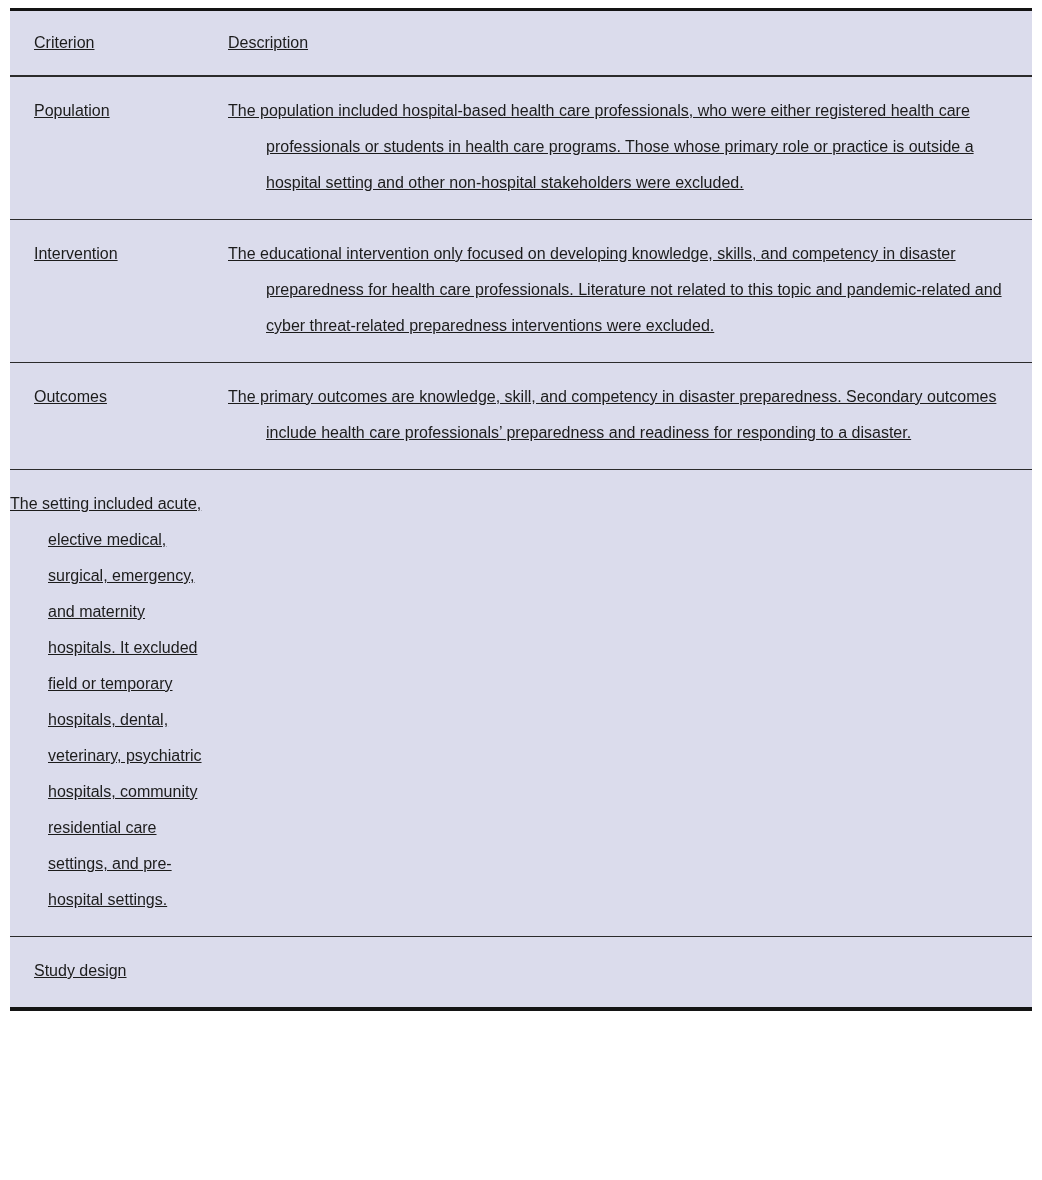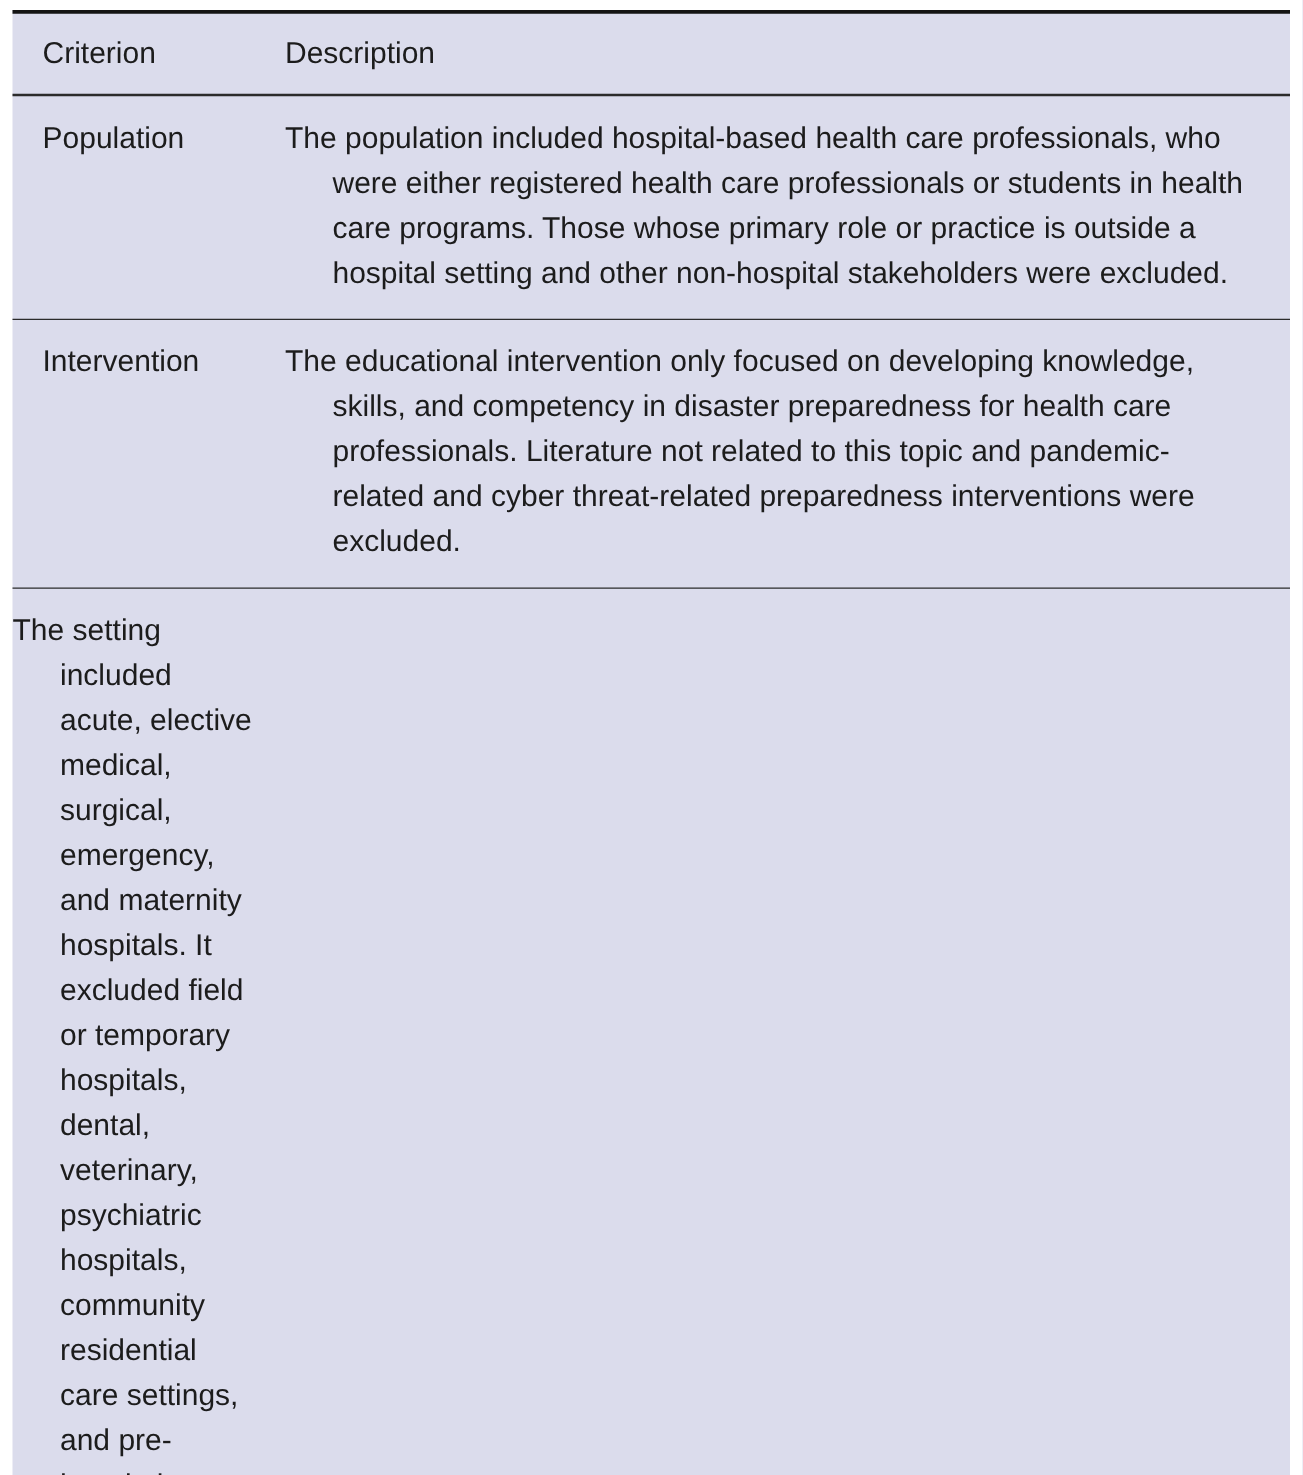--- a/index.html
+++ b/index.html
@@ -28,25 +28,26 @@
   .row{
     display:grid;
     grid-template-columns:218px 1fr;
     border-top:1.5px solid var(--rule-thin);
   }
   .row.header{
     border-top:none;
     border-bottom:0.5px solid var(--rule-thin);
   }
   .cell{
-    font-size:24px;
+    font-size:16px;
     line-height:36px;
     padding-top:16px;
     padding-bottom:18px;
     box-sizing:border-box;
+    text-decoration:underline;
   }
   .header .cell{
     padding-top:14px;
     padding-bottom:14px;
   }
   .criterion{
     padding-left:24px;
     padding-right:8px;
   }
   .description{
@@ -74,20 +75,24 @@
   <div class="row body">
     <div class="cell criterion">Population</div>
     <div class="cell description">The population included hospital-based health care professionals, who were either registered health care professionals or students in health care programs. Those whose primary role or practice is outside a hospital setting and other non-hospital stakeholders were excluded.</div>
   </div>
 
   <div class="row body">
     <div class="cell criterion">Intervention</div>
     <div class="cell description">The educational intervention only focused on developing knowledge, skills, and competency in disaster preparedness for health care professionals. Literature not related to this topic and pandemic-related and cyber threat-related preparedness interventions were excluded.</div>
   </div>
 
+  <div class="row body">
+    <div class="cell criterion">Outcomes</div>
+    <div class="cell description">The primary outcomes are knowledge, skill, and competency in disaster preparedness. Secondary outcomes include health care professionals’ preparedness and readiness for responding to a disaster.</div>
+  </div>
 
   <div class="row body">
     <div class="cell description">The setting included acute, elective medical, surgical, emergency, and maternity hospitals. It excluded field or temporary hospitals, dental, veterinary, psychiatric hospitals, community residential care settings, and pre-hospital settings.</div>
   </div>
 
   <div class="row body">
     <div class="cell criterion">Study design</div>
   </div>
 
 </div>

